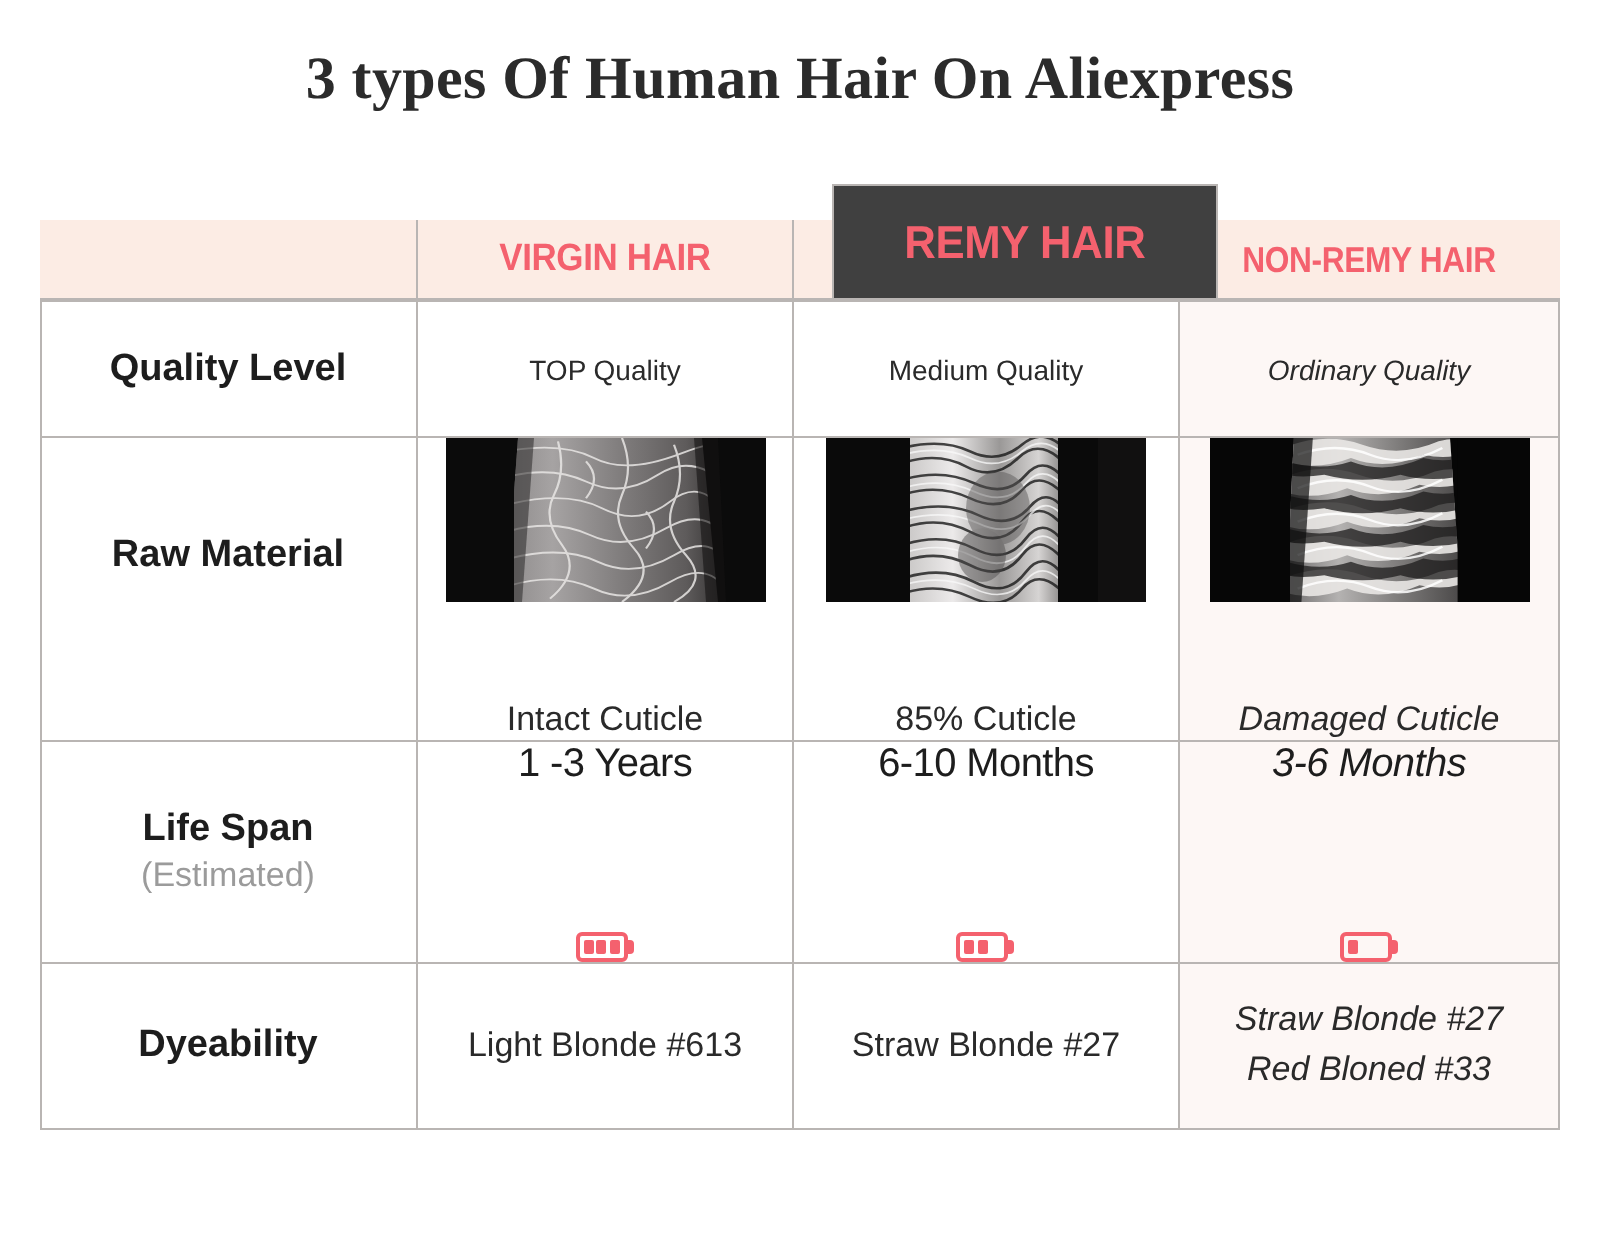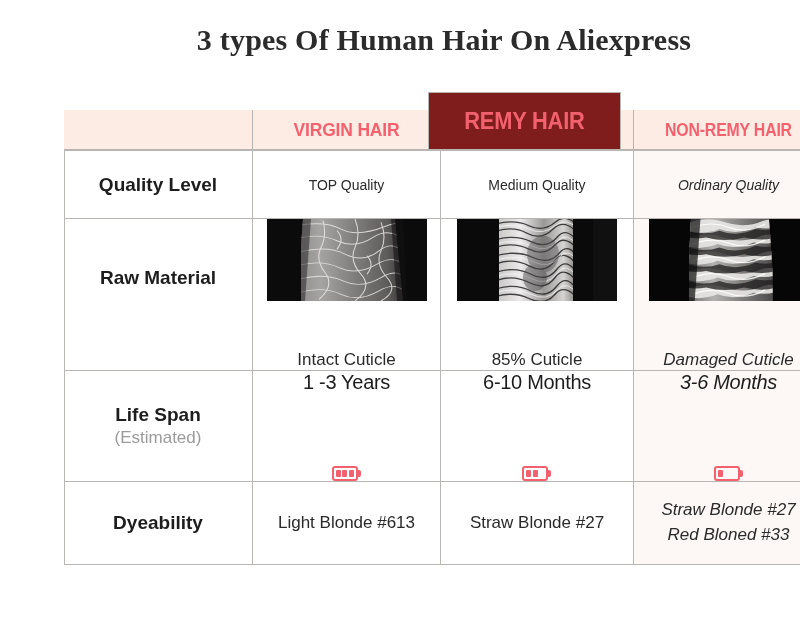--- a/index.html
+++ b/index.html
@@ -13,21 +13,20 @@
     height: 617px;
     overflow: hidden;
     font-family: "Liberation Sans", "DejaVu Sans", sans-serif;
     -webkit-font-smoothing: antialiased;
   }
   .page {
     position: relative;
     width: 678px;
     height: 617px;
     background: #ffffff;
-    margin-left: 44px;
   }
 
   
   .title {
     position: absolute;
     left: 0;
     top: 23px;
     width: 800px;
     text-align: center;
     font-family: "Liberation Serif", "DejaVu Serif", serif;
@@ -122,25 +121,25 @@
     font-size: 19px;
     letter-spacing: -0.2px;
     transform: scaleX(0.92);
   }
   .hdr-1 { left: 189px; width: 187px; }
   .hdr-3 { left: 570px; width: 189px; font-size: 18px; transform: scaleX(0.88); }
 
   
   .remy-box {
     position: absolute;
-    left: 364px;
+    left: 396px;
     top: -18px;
     width: 193px;
     height: 58px;
-    background: #7f1d1d;
+    background: #404040;
     border: 1px solid #b9b5b3;
     box-sizing: border-box;
     display: flex;
     align-items: center;
     justify-content: center;
     z-index: 5;
   }
   .remy-box .hdr-txt {
     color: #f4616e;
     font-weight: bold;

